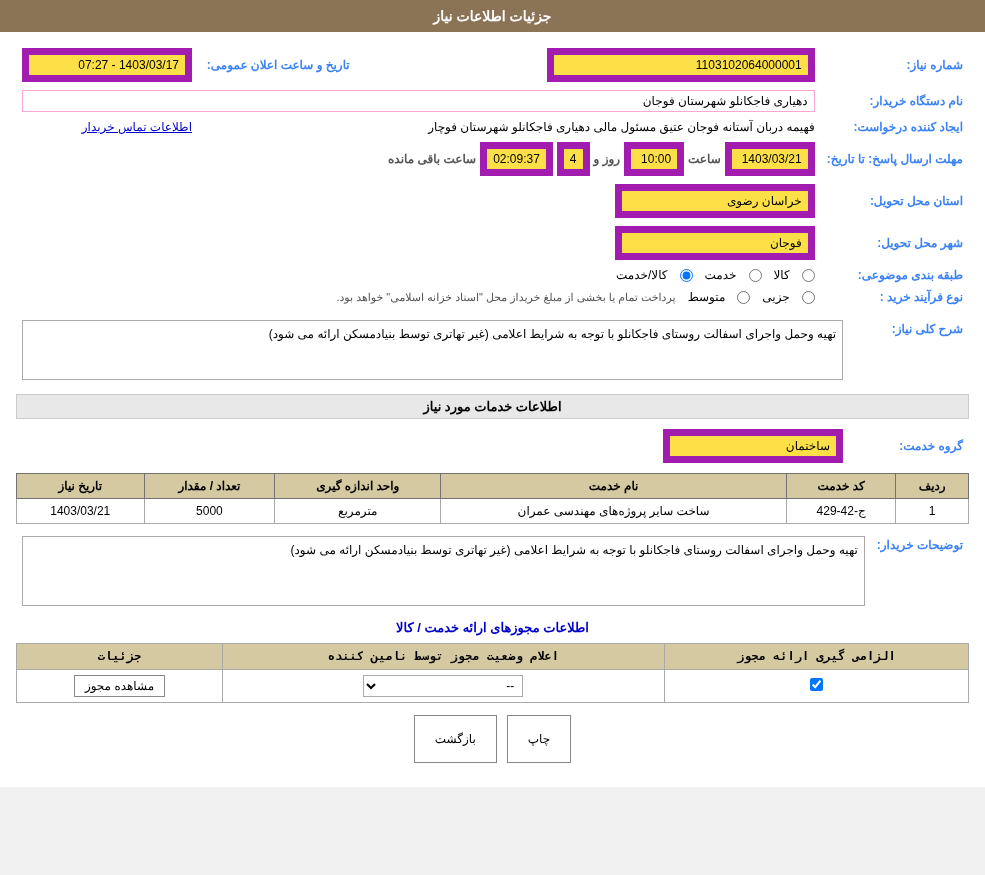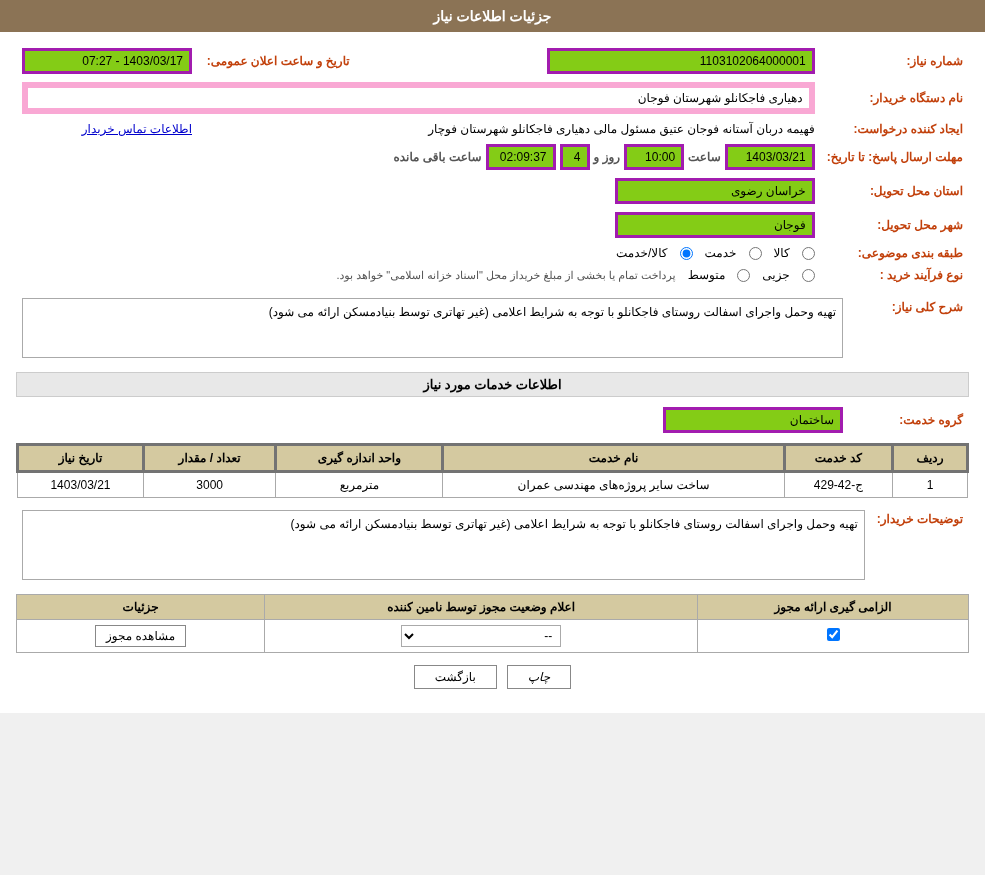--- a/index.html
+++ b/index.html
@@ -37,38 +37,38 @@
     .info-grid {
       width: 100%;
       border-collapse: collapse;
     }
     .info-grid td {
       padding: 4px 6px;
       vertical-align: middle;
     }
     .label-cell {
       text-align: right;
-      color: #c2410c;
+      color: #3b82f6;
       font-weight: bold;
       white-space: nowrap;
       width: 120px;
     }
     .value-cell {
       text-align: right;
     }
     .input-box {
-      border: 3px solid #a21caf;
-      background: #84cc16;
+      border: 7px solid #a21caf;
+      background: #fde047;
       padding: 3px 6px;
       min-height: 22px;
       display: inline-block;
     }
     .input-full {
       width: 100%;
-      border: 6px solid #f9a8d4;
+      border: 1px solid #f9a8d4;
       background: #fff;
       padding: 3px 6px;
       min-height: 22px;
     }
     .input-medium {
       width: 268px;
     }
     .link-blue {
       color: #0000cc;
       text-decoration: underline;
@@ -98,21 +98,21 @@
       text-align: right;
       font-size: 12px;
     }
     .services-table {
       width: 100%;
       border-collapse: collapse;
       margin-top: 6px;
     }
     .services-table th {
       background: #d4c9a0;
-      border: 3px solid #737373;
+      border: 1px solid #737373;
       padding: 5px 8px;
       text-align: center;
       font-weight: bold;
     }
     .services-table td {
       border: 1px solid #aaa;
       padding: 5px 8px;
       text-align: center;
     }
     .buyer-notes {
@@ -131,42 +131,42 @@
       width: 100%;
       border-collapse: collapse;
       margin-top: 6px;
     }
     .permissions-table th {
       background: #d4c9a0;
       border: 1px solid #aaa;
       padding: 5px 0;
       text-align: center;
       font-weight: bold;
+      font-family: Liberation Mono, monospace;
     }
     .permissions-table td {
       border: 1px solid #aaa;
       padding: 5px 8px;
       text-align: center;
     }
     .btn-view {
       background: #fff;
       border: 1px solid #888;
       padding: 3px 10px;
       cursor: pointer;
       font-size: 12px;
       font-family: Tahoma, Arial, sans-serif;
     }
     .btn-print {
       background: #fff;
       border: 1px solid #888;
-      padding: 4px 20px;
+      padding: 16px 20px;
       cursor: pointer;
       font-size: 12px;
       font-family: Tahoma, Arial, sans-serif;
-      font-style: italic;
     }
     .btn-back {
       background: #fff;
       border: 1px solid #888;
       padding: 4px 20px;
       cursor: pointer;
       font-size: 12px;
       font-family: Tahoma, Arial, sans-serif;
     }
     .bottom-buttons {
@@ -342,38 +342,39 @@
           <th>تعداد / مقدار</th>
           <th>تاریخ نیاز</th>
         </tr>
       </thead>
       <tbody id="services-tbody">
       <tr>
     <td>1</td>
     <td>ج-42-429</td>
     <td>ساخت سایر پروژه‌های مهندسی عمران</td>
     <td>مترمربع</td>
-    <td>3000</td>
+    <td>5000</td>
     <td>1403/03/21</td>
   </tr>
         </tbody>
     </table>
 
     <table class="info-grid" style="margin-top:8px;">
       <tbody>
         <tr>
           <td class="label-cell" style="vertical-align:top;padding-top:6px;width:90px;">توضیحات خریدار:</td>
           <td>
             <div class="buyer-notes">تهیه وحمل واجرای اسفالت روستای فاجکانلو با توجه به شرایط اعلامی (غیر تهاتری توسط بنیادمسکن ارائه می شود)</div>
           </td>
         </tr>
       </tbody>
     </table>
 
     <div class="permissions-section">
+      <div style="text-align:center; font-weight:bold; color:#0000cc; margin:8px 0; font-size:13px;">اطلاعات مجوزهای ارائه خدمت / کالا</div>
 
       <table class="permissions-table">
         <thead>
           <tr>
             <th>الزامی گیری ارائه مجوز</th>
             <th>اعلام وضعیت مجوز توسط نامین کننده</th>
             <th>جزئیات</th>
           </tr>
         </thead>
         <tbody id="permissions-tbody">

